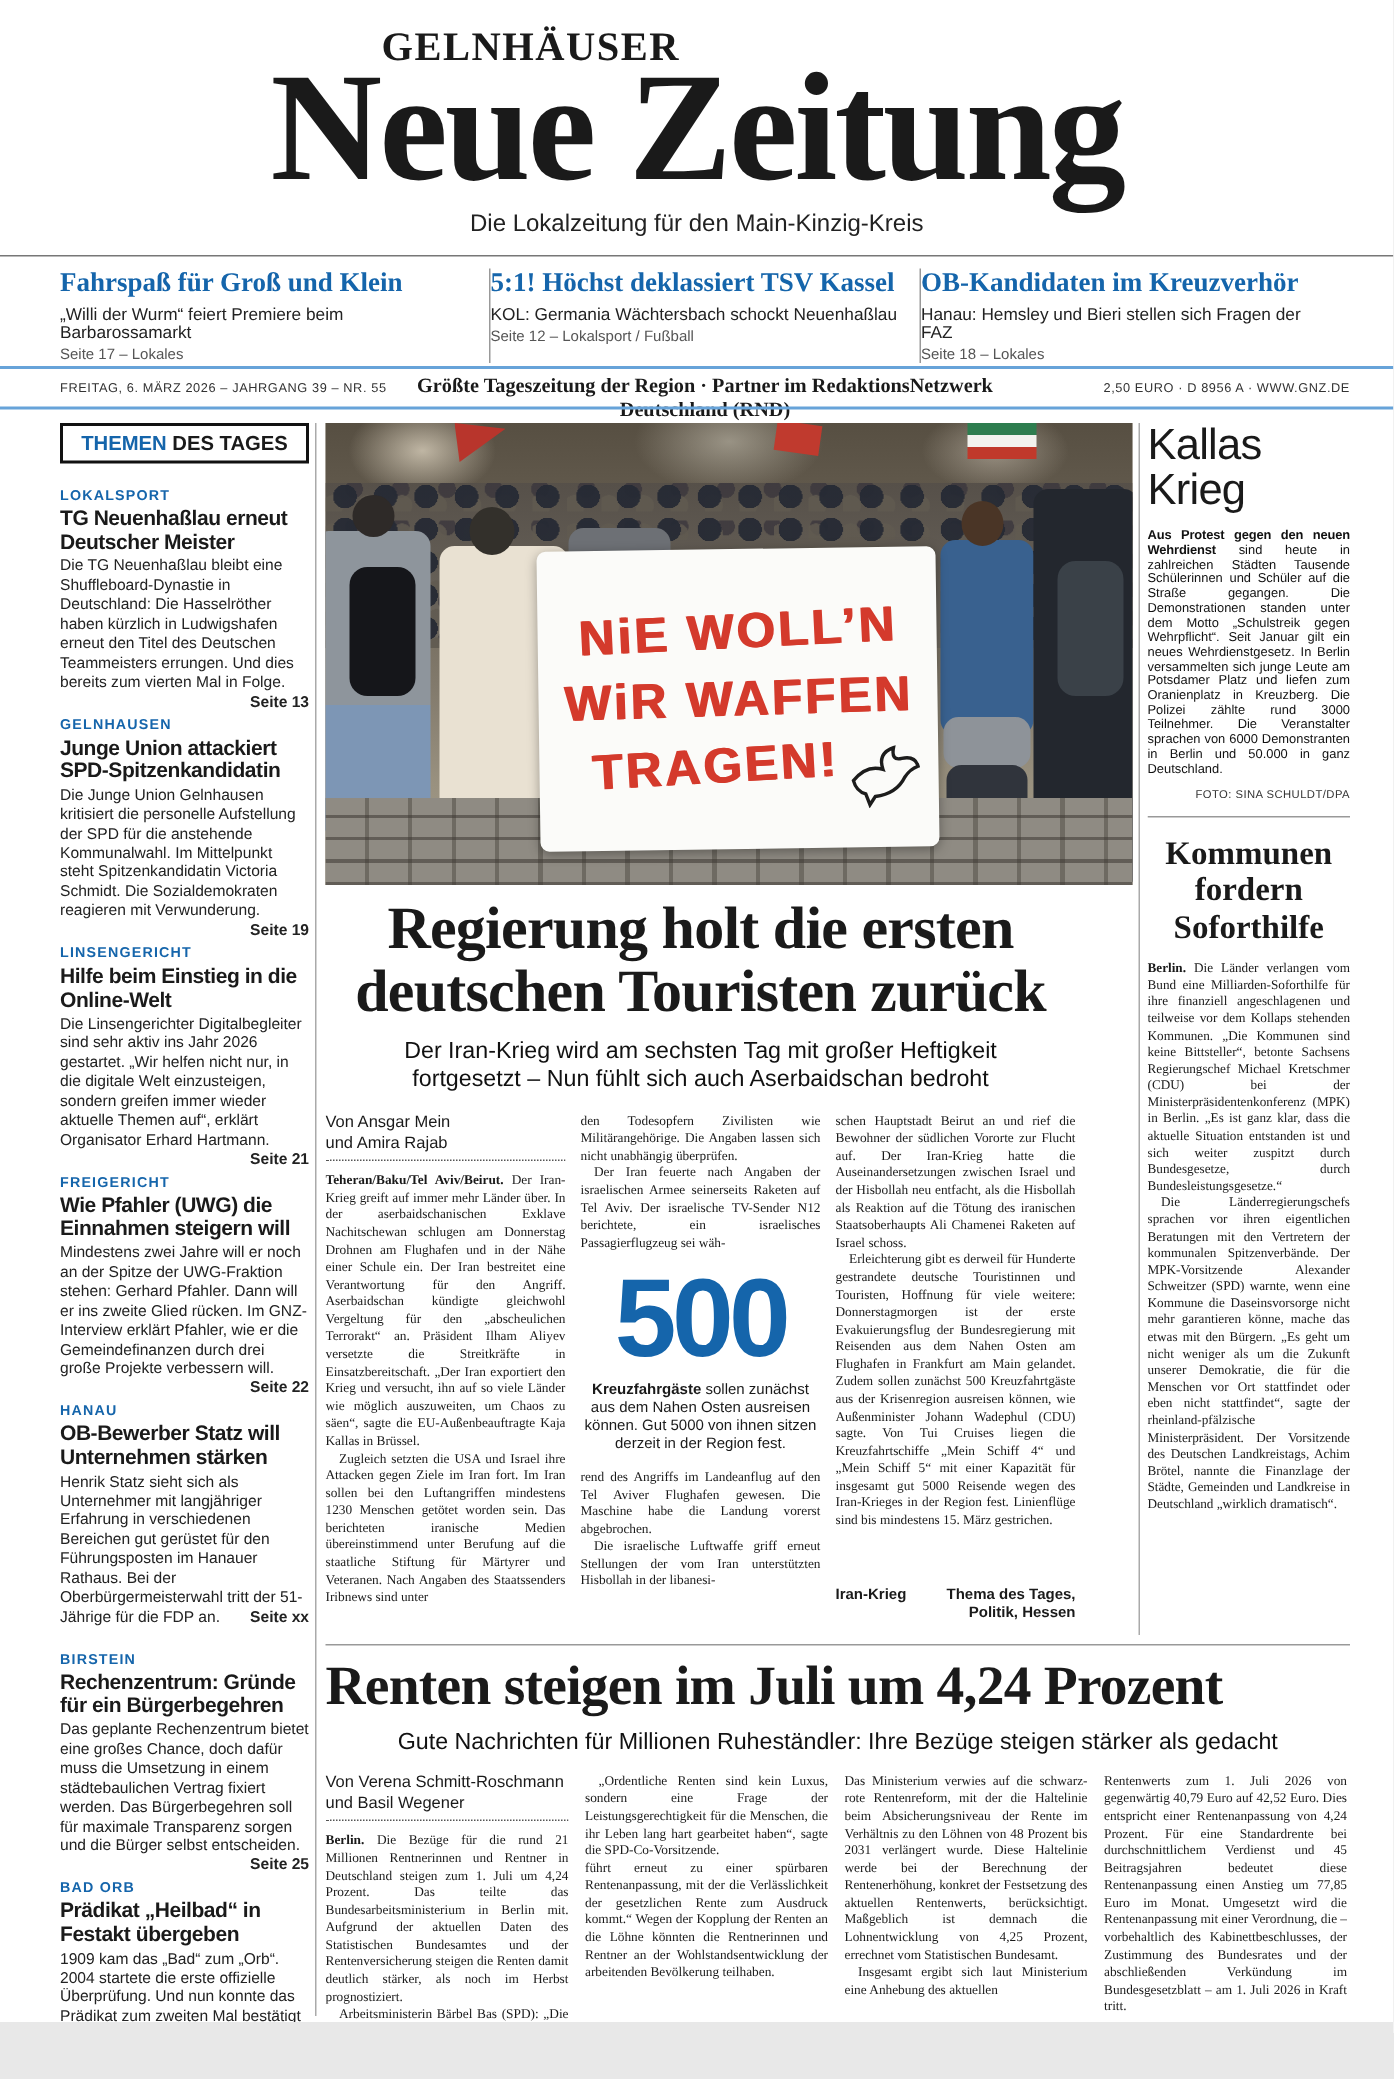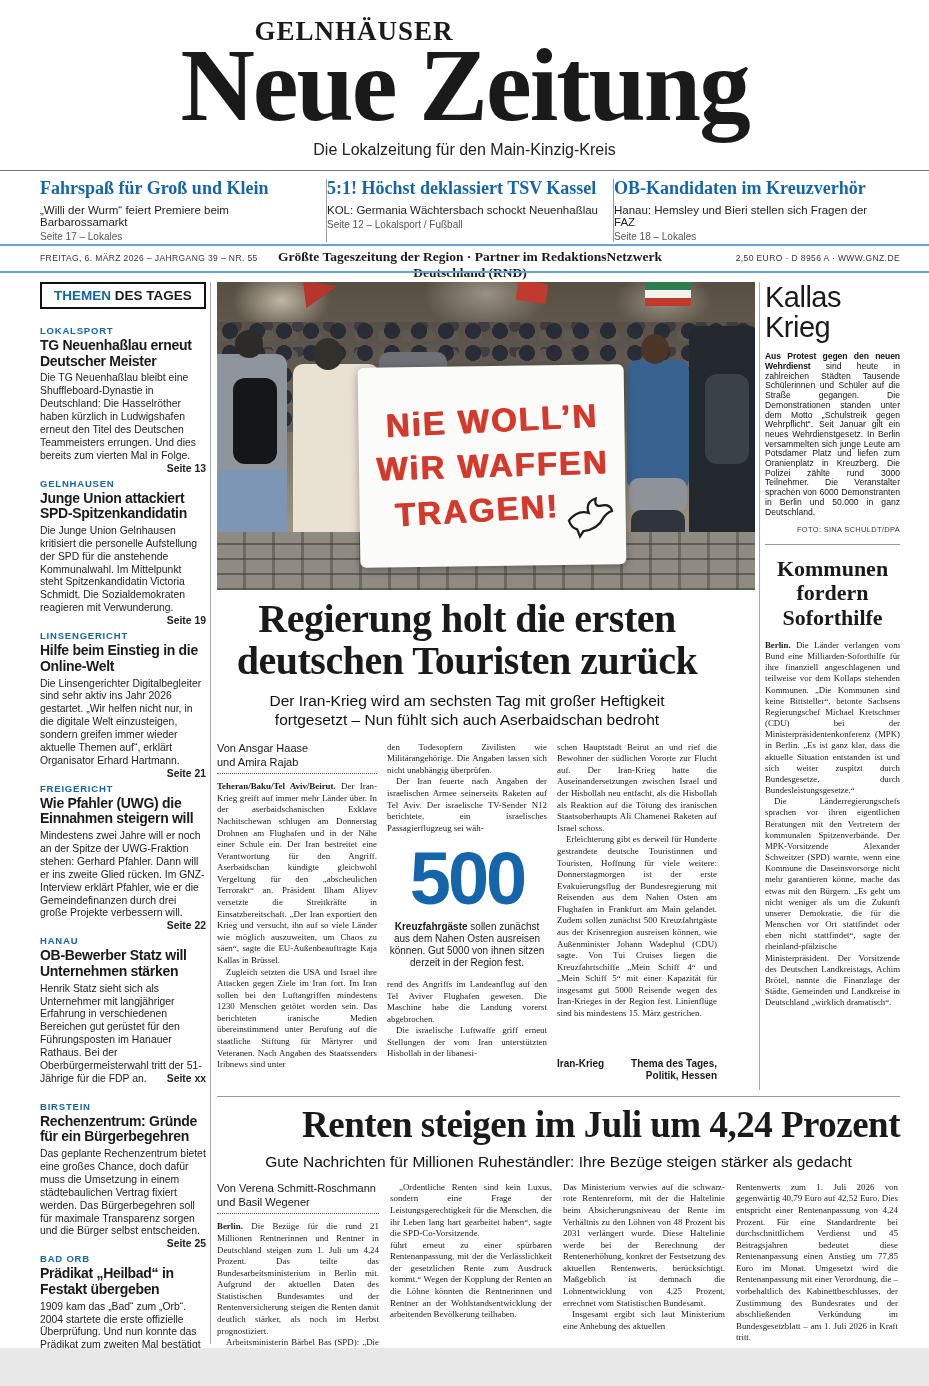--- a/index.html
+++ b/index.html
@@ -97,21 +97,21 @@
   .callout{text-align:center;margin:12px 0 10px 0;}
   .co-num{color:var(--accent);font-weight:700;font-size:74px;line-height:.9;letter-spacing:-3px;}
   .co-cap{font-size:10px;line-height:1.2;margin-top:8px;}
   .ma-foot{position:absolute;left:0;right:0;bottom:2px;display:flex;justify-content:space-between;font-size:10px;font-weight:700;}
   .ma-foot .r{text-align:right;line-height:1.2;}
 
   .hrule-mid{position:absolute;left:217px;top:1096px;width:683px;height:1px;background:#999;}
 
   
   .renten{position:absolute;left:217px;top:1106px;width:683px;}
-  .re-headline{font-family:"Liberation Serif",serif;font-weight:700;font-size:37px;letter-spacing:-.5px;text-align:right;margin:0;line-height:1.05;}
+  .re-headline{font-family:"Liberation Serif",serif;font-weight:700;font-size:37px;letter-spacing:-.5px;text-align:left;margin:0;line-height:1.05;}
   .re-sub{font-size:15.5px;text-align:center;margin:8px 0 0 0;color:#111;}
   .re-cols{display:flex;gap:11px;margin-top:11px;}
   .re-col{width:162px;height:196px;overflow:hidden;}
 </style>
 </head>
 <body>
 
 <div class="page">
 
   <div class="masthead">
@@ -250,21 +250,21 @@
       <span>Regierung holt die ersten</span><br>
       <span>deutschen Touristen zurück</span>
     </h1>
     <p class="ma-sub">
       <span>Der Iran-Krieg wird am sechsten Tag mit großer Heftigkeit</span><br>
       <span>fortgesetzt – Nun fühlt sich auch Aserbaidschan bedroht</span>
     </p>
     <div class="ma-cols">
       <div class="ma-col">
         <div class="byline">
-          <span>Von Ansgar Haase</span><br>
+          <span>Von Ansgar Mein</span><br>
           <span>und Amira Rajab</span>
         </div>
         <p class="bodytext"><b>Teheran/Baku/Tel Aviv/Beirut.</b> <span>Der Iran-Krieg greift auf immer mehr Länder über. In der aserbaidschanischen Exklave Nachitschewan schlugen am Donnerstag Drohnen am Flughafen und in der Nähe einer Schule ein. Der Iran bestreitet eine Verantwortung für den Angriff. Aserbaidschan kündigte gleichwohl Vergeltung für den „abscheulichen Terrorakt“ an. Präsident Ilham Aliyev versetzte die Streitkräfte in Einsatzbereitschaft. „Der Iran exportiert den Krieg und versucht, ihn auf so viele Länder wie möglich auszuweiten, um Chaos zu säen“, sagte die EU-Außenbeauftragte Kaja Kallas in Brüssel.</span></p>
         <p class="bodytext indent">Zugleich setzten die USA und Israel ihre Attacken gegen Ziele im Iran fort. Im Iran sollen bei den Luftangriffen mindestens 1230 Menschen getötet worden sein. Das berichteten iranische Medien übereinstimmend unter Berufung auf die staatliche Stiftung für Märtyrer und Veteranen. Nach Angaben des Staatssenders Iribnews sind unter</p>
       </div>
       <div class="ma-col">
         <p class="bodytext">den Todesopfern Zivilisten wie Militärangehörige. Die Angaben lassen sich nicht unabhängig überprüfen.</p>
         <p class="bodytext indent">Der Iran feuerte nach Angaben der israelischen Armee seinerseits Raketen auf Tel Aviv. Der israelische TV-Sender N12 berichtete, ein israelisches Passagierflugzeug sei wäh-</p>
         <div class="callout">
           <div class="co-num">500</div>

